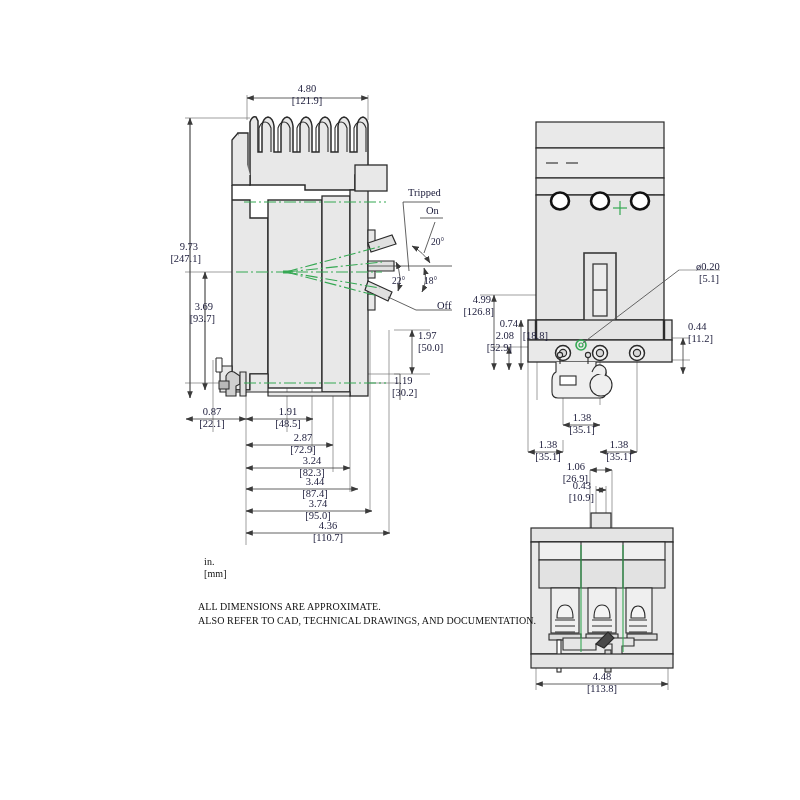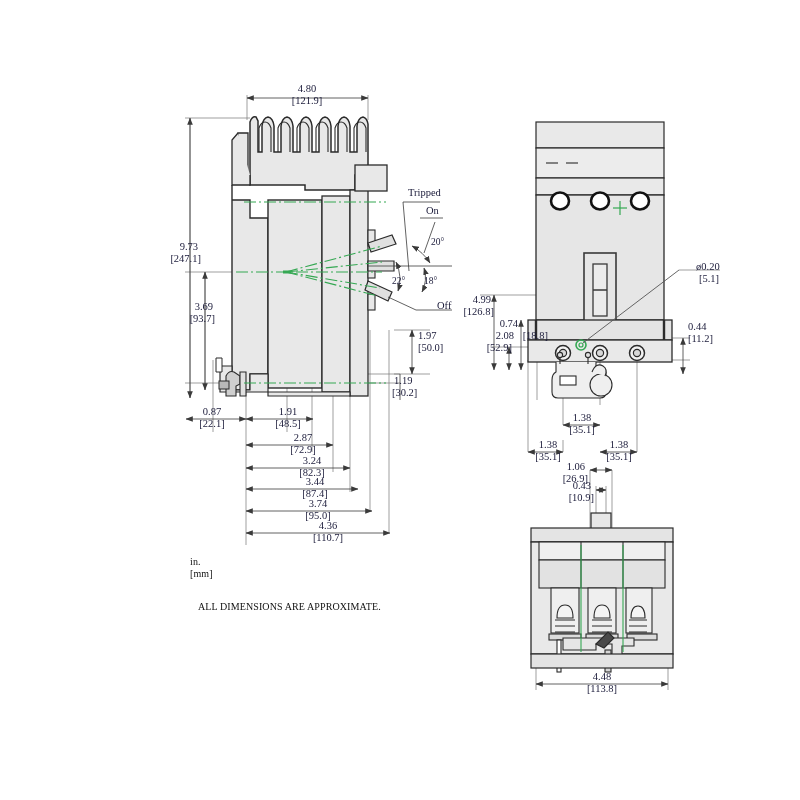--- a/index.html
+++ b/index.html
@@ -3,21 +3,21 @@
 <meta charset="utf-8">
 <style>
   html,body{margin:0;padding:0;background:#ffffff;}
   body{width:800px;height:800px;position:relative;overflow:hidden;
        font-family:"Liberation Serif",serif;color:#1b1b3a;}
   #stage{position:absolute;left:0;top:0;width:800px;height:800px;}
   svg{display:block;}
   .dimtxt{font-family:"Liberation Serif",serif;fill:#1b1b3a;}
   .notes{position:absolute;font-family:"Liberation Serif",serif;color:#111111;
          white-space:pre;letter-spacing:.1px;}
-  #units{left:190px;top:556px;font-size:10px;line-height:12px;}
+  #units{left:204px;top:556px;font-size:10px;line-height:12px;}
   #noteblock{left:198px;top:600px;font-size:10px;line-height:13.5px;}
 </style>
 </head>
 <body>
 
 <div id="stage">
 
 <svg width="800" height="800" viewBox="0 0 800 800">
   <defs>
     <marker id="ar" markerWidth="9" markerHeight="7" refX="8.5" refY="3.5" orient="auto">
@@ -370,15 +370,15 @@
     </g>
 
     <line x1="536" y1="684" x2="668" y2="684" stroke="#3a3a3a" stroke-width="0.8" marker-start="url(#arS)" marker-end="url(#ar)"></line>
     <text class="dimtxt" x="602" y="680" font-size="10.5" text-anchor="middle">4.48</text>
     <text class="dimtxt" x="602" y="692" font-size="10.5" text-anchor="middle">[113.8]</text>
   </g>
 </svg>
 
 <div class="notes" id="units"><span>in.</span><br><span>[mm]</span></div>
 
-<div class="notes" id="noteblock"><span>ALL DIMENSIONS ARE APPROXIMATE.</span><br></div>
+<div class="notes" id="noteblock"><span>ALL DIMENSIONS ARE APPROXIMATE.</span><br><span>ALSO REFER TO CAD, TECHNICAL DRAWINGS, AND DOCUMENTATION.</span></div>
 
 </div>
 
 </body></html>

